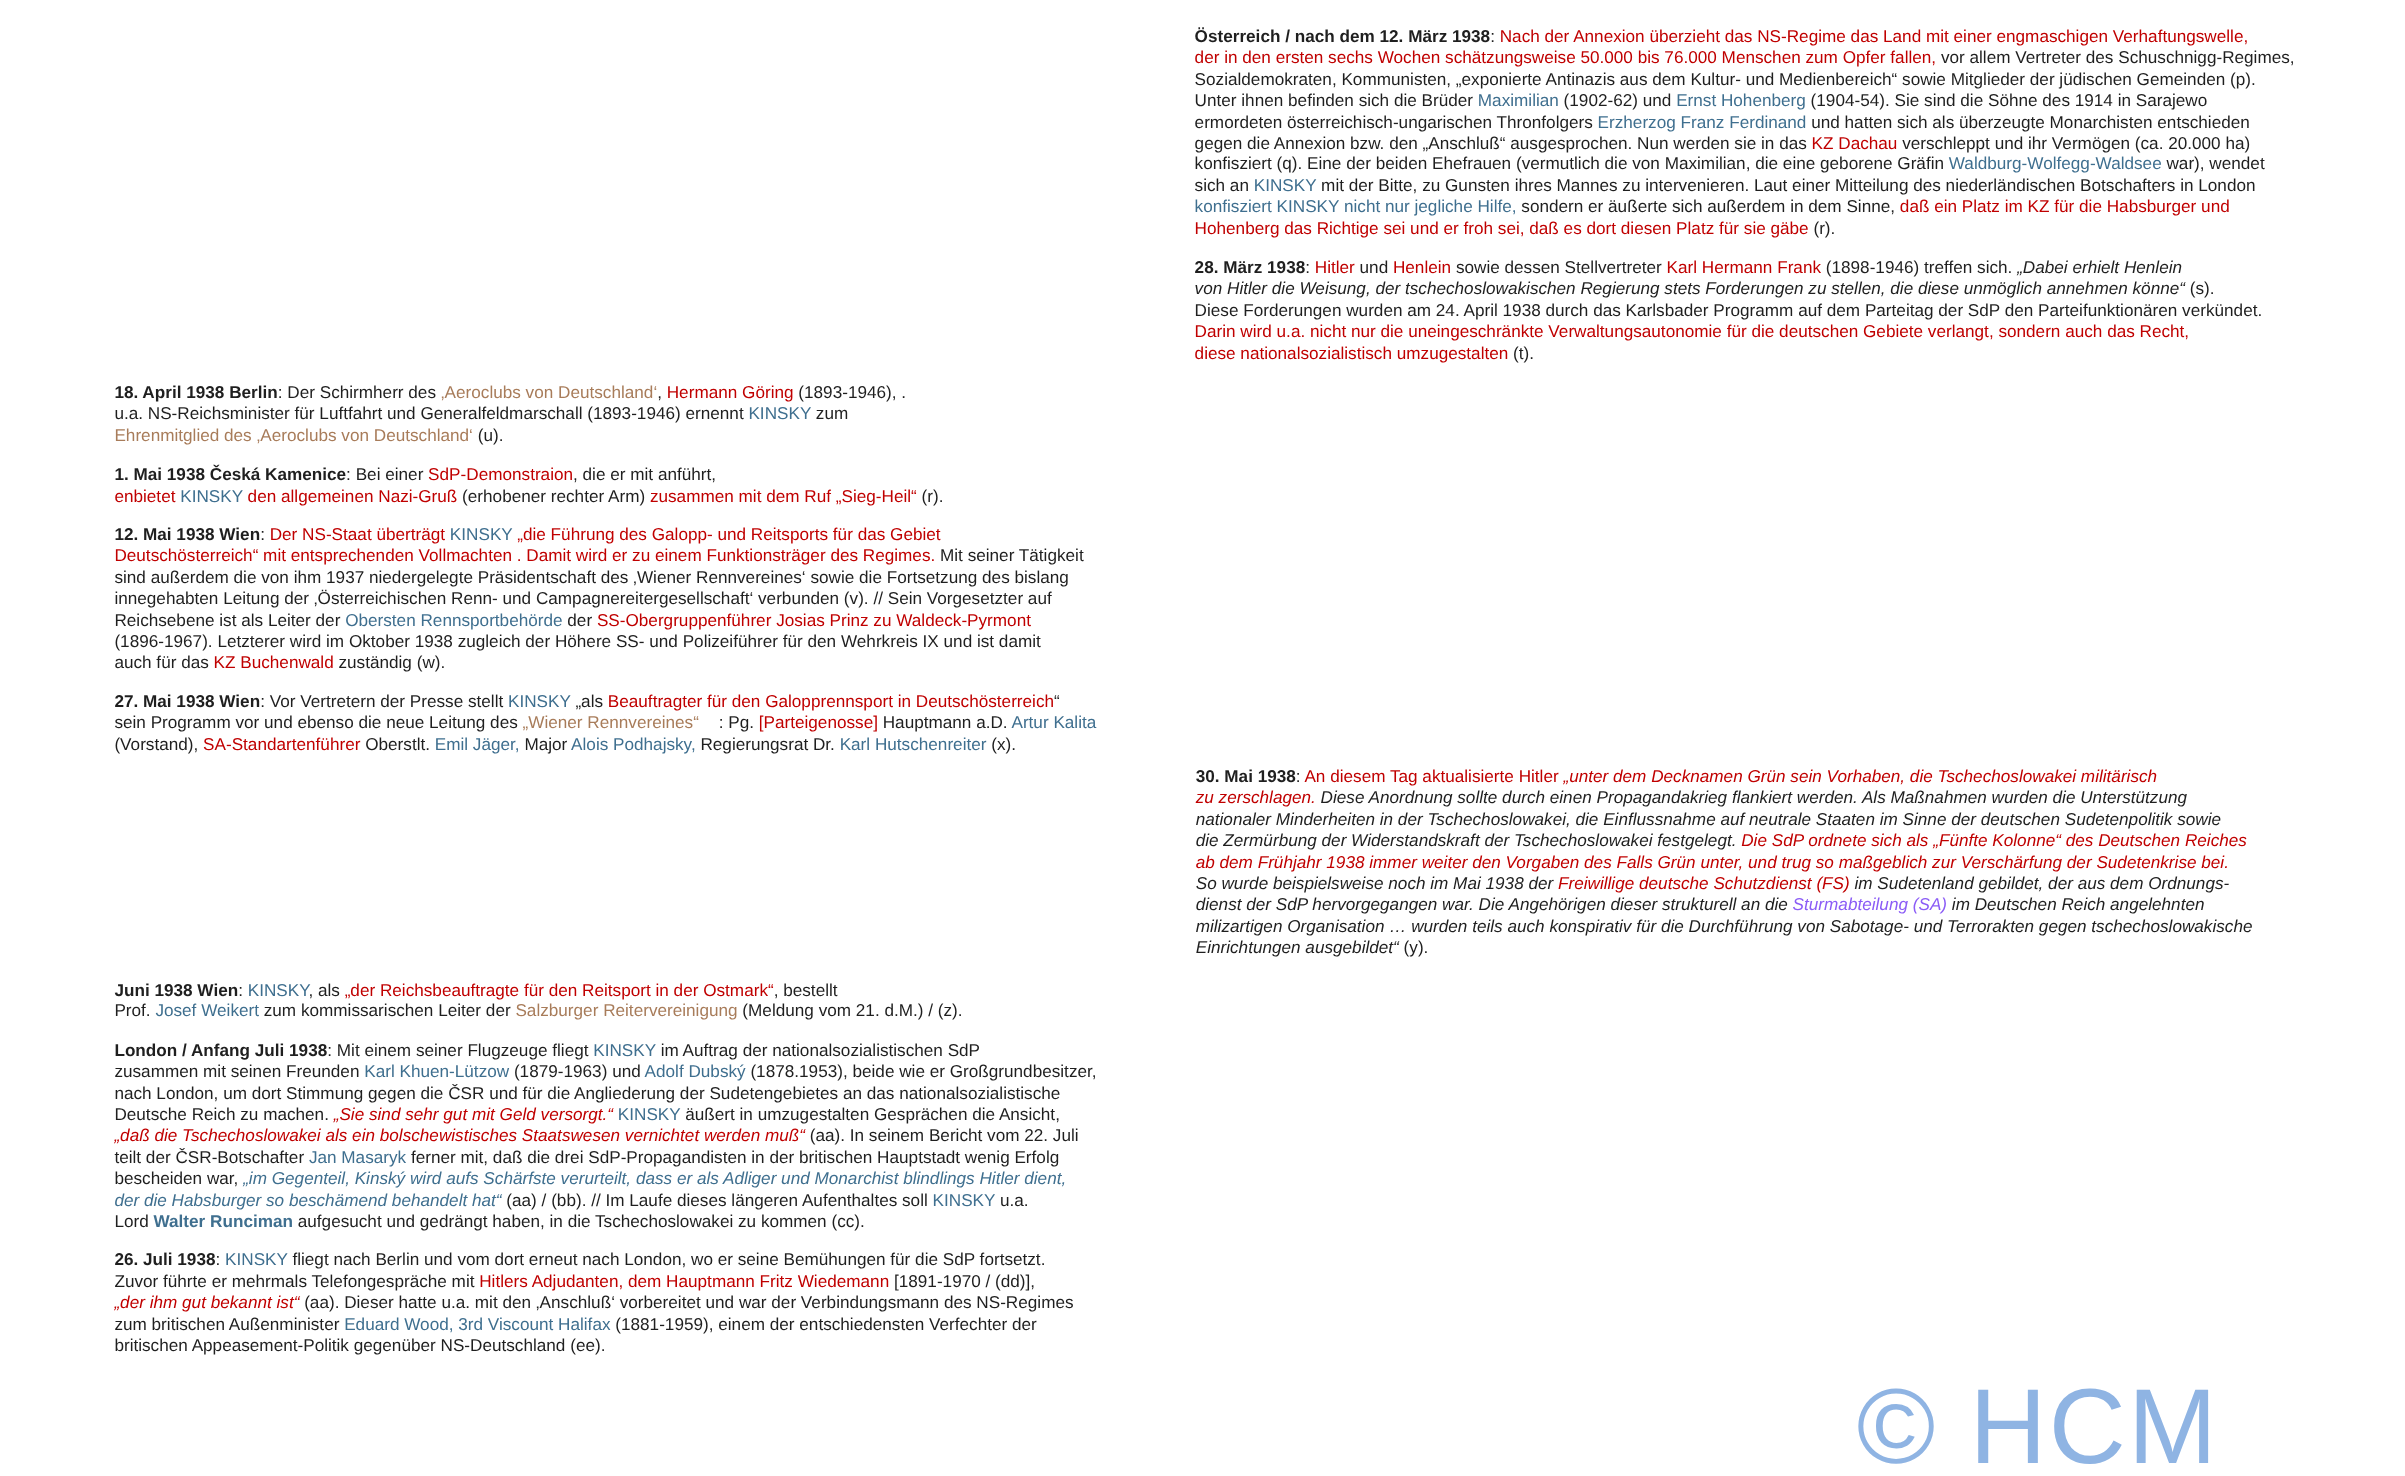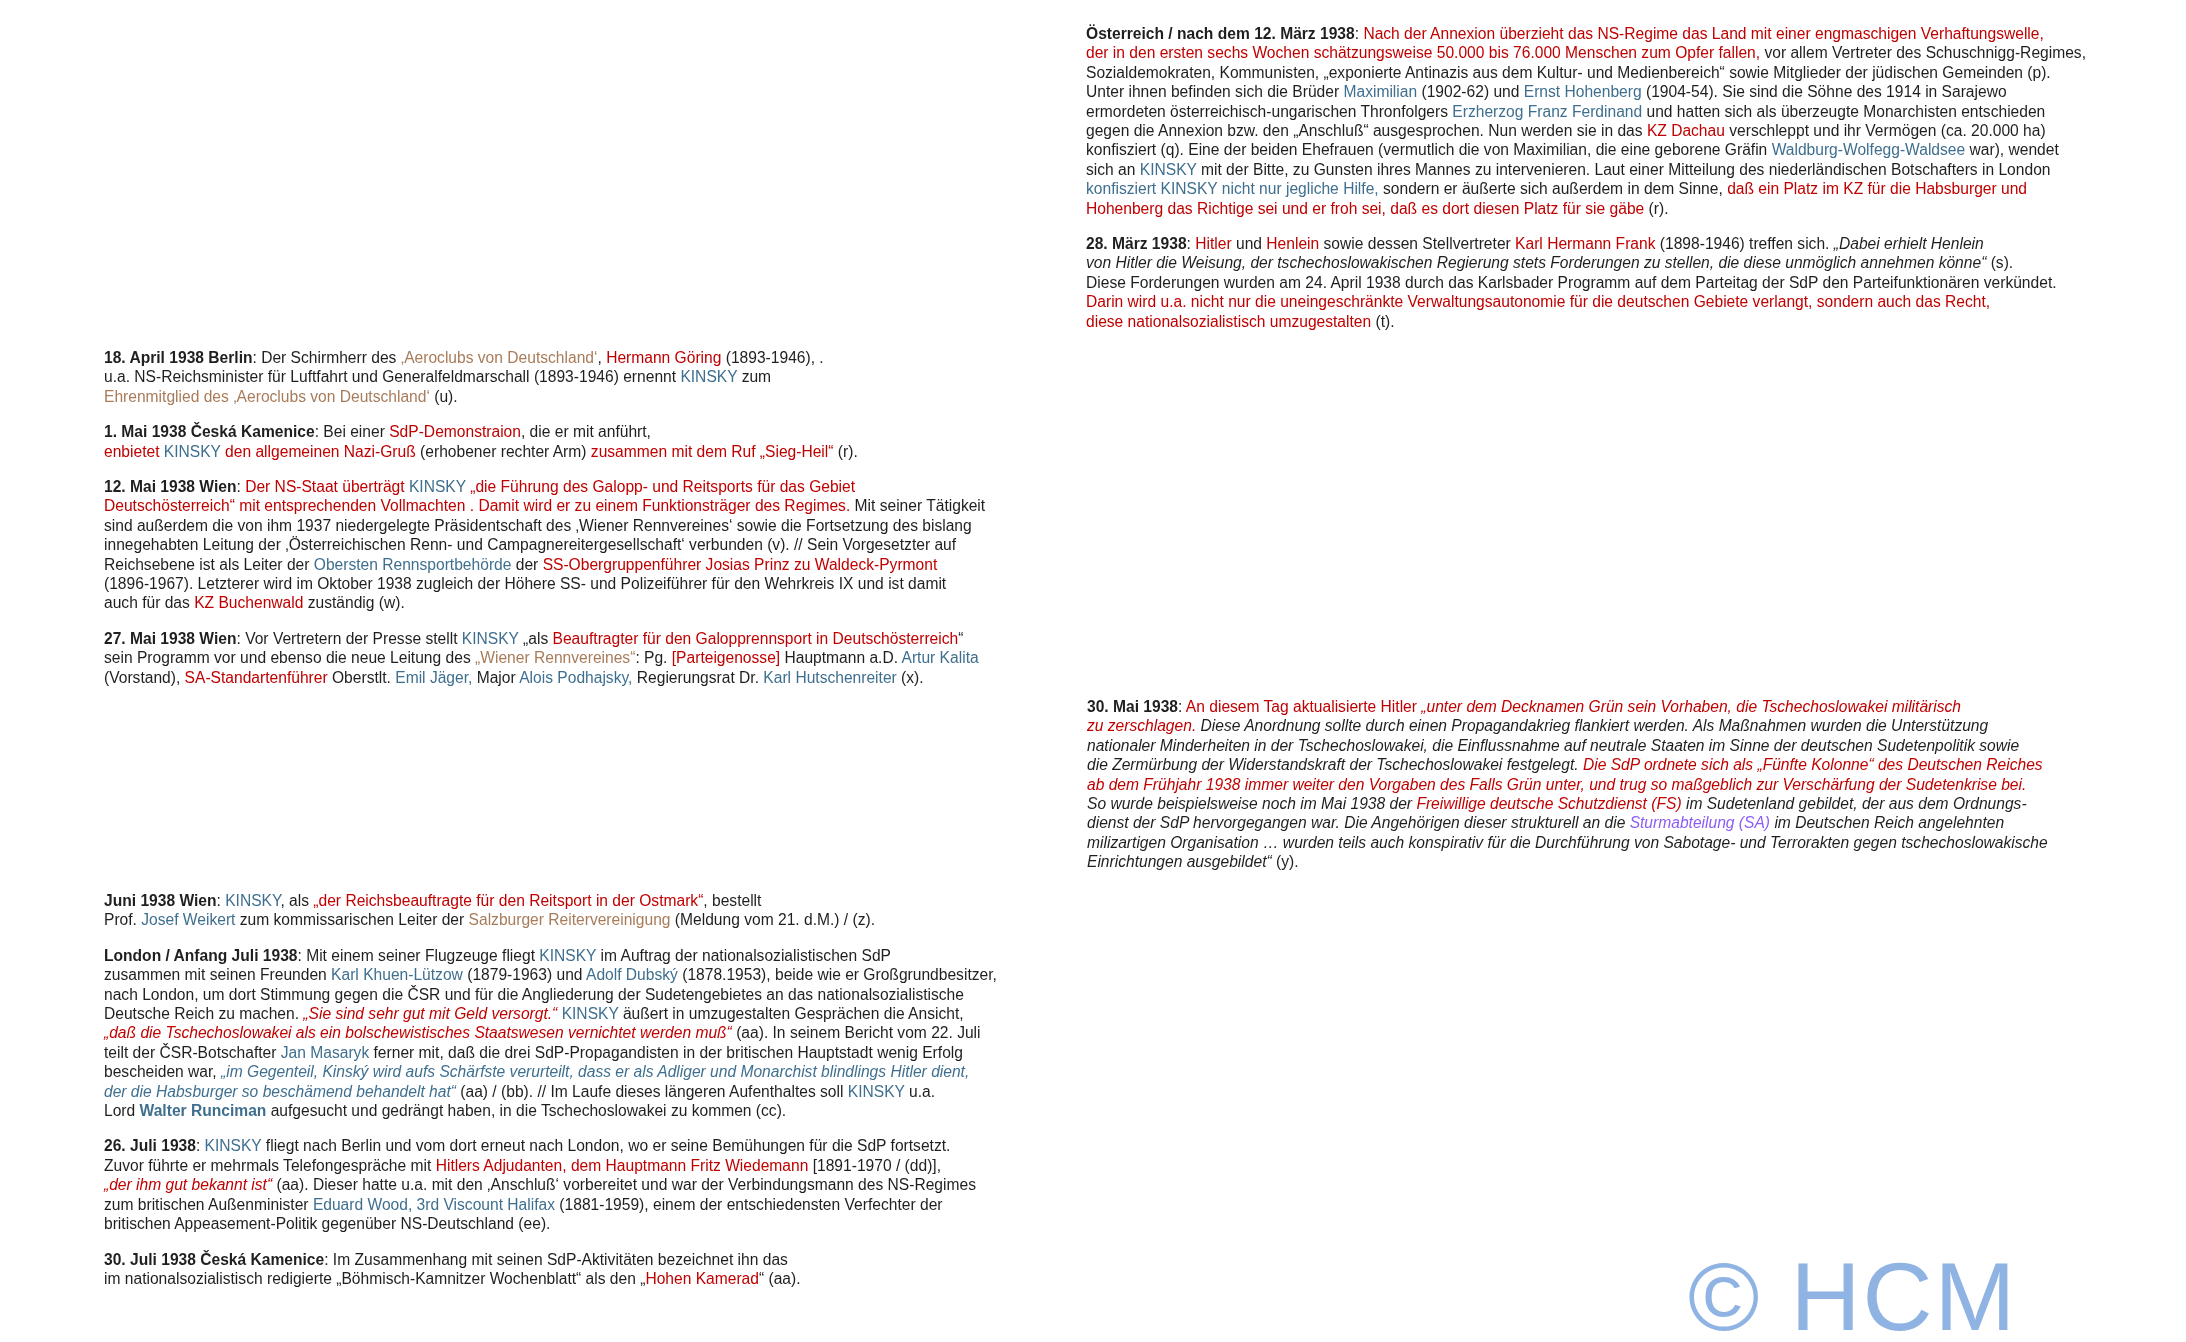--- a/index.html
+++ b/index.html
@@ -30,37 +30,36 @@
 <div class="block block-left-a"><p class="para"><span class="r-b" style="color: rgb(31, 31, 31);">18. April 1938 Berlin</span><span style="color: rgb(31, 31, 31);">: Der Schirmherr des </span><span style="color: rgb(168, 124, 90);">‚Aeroclubs von Deutschland‘</span><span style="color: rgb(31, 31, 31);">, </span><span style="color: rgb(192, 0, 0);">Hermann Göring</span><span style="color: rgb(31, 31, 31);"> (1893-1946), .
 u.a. NS-Reichsminister für Luftfahrt und Generalfeldmarschall (1893-1946) ernennt </span><span style="color: rgb(63, 111, 143);">KINSKY</span><span style="color: rgb(31, 31, 31);"> zum
 </span><span style="color: rgb(168, 124, 90);">Ehrenmitglied des ‚Aeroclubs von Deutschland‘</span><span style="color: rgb(31, 31, 31);"> (u).</span></p><p class="para"><span class="r-b" style="color: rgb(31, 31, 31);">1. Mai 1938 Česká Kamenice</span><span style="color: rgb(31, 31, 31);">: Bei einer </span><span style="color: rgb(192, 0, 0);">SdP-Demonstraion</span><span style="color: rgb(31, 31, 31);">, die er mit anführt,
 </span><span style="color: rgb(192, 0, 0);">enbietet </span><span style="color: rgb(63, 111, 143);">KINSKY</span><span style="color: rgb(192, 0, 0);"> den allgemeinen Nazi-Gruß</span><span style="color: rgb(31, 31, 31);"> (erhobener rechter Arm) </span><span style="color: rgb(192, 0, 0);">zusammen mit dem Ruf „Sieg-Heil“</span><span style="color: rgb(31, 31, 31);"> (r).</span></p><p class="para"><span class="r-b" style="color: rgb(31, 31, 31);">12. Mai 1938 Wien</span><span style="color: rgb(31, 31, 31);">: </span><span style="color: rgb(192, 0, 0);">Der NS-Staat überträgt </span><span style="color: rgb(63, 111, 143);">KINSKY</span><span style="color: rgb(192, 0, 0);"> „die Führung des Galopp- und Reitsports für das Gebiet
 Deutschösterreich“ mit entsprechenden Vollmachten . Damit wird er zu einem Funktionsträger des Regimes.</span><span style="color: rgb(31, 31, 31);"> Mit seiner Tätigkeit
 sind außerdem die von ihm 1937 niedergelegte Präsidentschaft des ‚Wiener Rennvereines‘ sowie die Fortsetzung des bislang
 innegehabten Leitung der ‚Österreichischen Renn- und Campagnereitergesellschaft‘ verbunden (v). // Sein Vorgesetzter auf
 Reichsebene ist als Leiter der </span><span style="color: rgb(63, 111, 143);">Obersten Rennsportbehörde</span><span style="color: rgb(31, 31, 31);"> der </span><span style="color: rgb(192, 0, 0);">SS-Obergruppenführer Josias Prinz zu Waldeck-Pyrmont</span><span style="color: rgb(31, 31, 31);">
 (1896-1967). Letzterer wird im Oktober 1938 zugleich der Höhere SS- und Polizeiführer für den Wehrkreis IX und ist damit
 auch für das </span><span style="color: rgb(192, 0, 0);">KZ Buchenwald</span><span style="color: rgb(31, 31, 31);"> zuständig (w).</span></p><p class="para"><span class="r-b" style="color: rgb(31, 31, 31);">27. Mai 1938 Wien</span><span style="color: rgb(31, 31, 31);">: Vor Vertretern der Presse stellt </span><span style="color: rgb(63, 111, 143);">KINSKY</span><span style="color: rgb(31, 31, 31);"> „als </span><span style="color: rgb(192, 0, 0);">Beauftragter für den Galopprennsport in Deutschösterreich</span><span style="color: rgb(31, 31, 31);">“
-sein Programm vor und ebenso die neue Leitung des </span><span style="color: rgb(168, 124, 90);">„Wiener Rennvereines“</span><span style="color: rgb(31, 31, 31);">: Pg. </span><span style="color: rgb(192, 0, 0);">[Parteigenosse]</span><span style="color: rgb(31, 31, 31);"> Hauptmann a.D. </span><span style="color: rgb(63, 111, 143);">Artur Kalita</span><span style="color: rgb(31, 31, 31);">
+sein Programm vor und ebenso die neue Leitung des </span><span style="color: rgb(168, 124, 90);">„Wiener Rennvereines“</span><span style="color: rgb(31, 31, 31); margin-left: 18px;">: Pg. </span><span style="color: rgb(192, 0, 0);">[Parteigenosse]</span><span style="color: rgb(31, 31, 31);"> Hauptmann a.D. </span><span style="color: rgb(63, 111, 143);">Artur Kalita</span><span style="color: rgb(31, 31, 31);">
 (Vorstand), </span><span style="color: rgb(192, 0, 0);">SA-Standartenführer</span><span style="color: rgb(31, 31, 31);"> Oberstlt. </span><span style="color: rgb(63, 111, 143);">Emil Jäger,</span><span style="color: rgb(31, 31, 31);"> Major </span><span style="color: rgb(63, 111, 143);">Alois Podhajsky,</span><span style="color: rgb(31, 31, 31);"> Regierungsrat Dr. </span><span style="color: rgb(63, 111, 143);">Karl Hutschenreiter</span><span style="color: rgb(31, 31, 31);"> (x).</span></p></div>
 <div class="block block-left-b"><p class="para"><span class="r-b" style="color: rgb(31, 31, 31);">Juni 1938 Wien</span><span style="color: rgb(31, 31, 31);">: </span><span style="color: rgb(63, 111, 143);">KINSKY</span><span style="color: rgb(31, 31, 31);">, als </span><span style="color: rgb(192, 0, 0);">„der Reichsbeauftragte für den Reitsport in der Ostmark“</span><span style="color: rgb(31, 31, 31);">, bestellt
 Prof. </span><span style="color: rgb(63, 111, 143);">Josef Weikert</span><span style="color: rgb(31, 31, 31);"> zum kommissarischen Leiter der </span><span style="color: rgb(168, 124, 90);">Salzburger Reitervereinigung</span><span style="color: rgb(31, 31, 31);"> (Meldung vom 21. d.M.) / (z).</span></p><p class="para"><span class="r-b" style="color: rgb(31, 31, 31);">London / Anfang Juli 1938</span><span style="color: rgb(31, 31, 31);">: Mit einem seiner Flugzeuge fliegt </span><span style="color: rgb(63, 111, 143);">KINSKY</span><span style="color: rgb(31, 31, 31);"> im Auftrag der nationalsozialistischen SdP
 zusammen mit seinen Freunden </span><span style="color: rgb(63, 111, 143);">Karl Khuen-Lützow</span><span style="color: rgb(31, 31, 31);"> (1879-1963) und </span><span style="color: rgb(63, 111, 143);">Adolf Dubský</span><span style="color: rgb(31, 31, 31);"> (1878.1953), beide wie er Großgrundbesitzer,
 nach London, um dort Stimmung gegen die ČSR und für die Angliederung der Sudetengebietes an das nationalsozialistische
 Deutsche Reich zu machen. </span><span class="r-i" style="color: rgb(192, 0, 0);">„Sie sind sehr gut mit Geld versorgt.“</span><span style="color: rgb(31, 31, 31);"> </span><span style="color: rgb(63, 111, 143);">KINSKY</span><span style="color: rgb(31, 31, 31);"> äußert in umzugestalten Gesprächen die Ansicht,
 </span><span class="r-i" style="color: rgb(192, 0, 0);">„daß die Tschechoslowakei als ein bolschewistisches Staatswesen vernichtet werden muß“</span><span style="color: rgb(31, 31, 31);"> (aa). In seinem Bericht vom 22. Juli
 teilt der ČSR-Botschafter </span><span style="color: rgb(63, 111, 143);">Jan Masaryk</span><span style="color: rgb(31, 31, 31);"> ferner mit, daß die drei SdP-Propagandisten in der britischen Hauptstadt wenig Erfolg
 bescheiden war, </span><span class="r-i" style="color: rgb(63, 111, 143);">„im Gegenteil, Kinský wird aufs Schärfste verurteilt, dass er als Adliger und Monarchist blindlings Hitler dient,
 der die Habsburger so beschämend behandelt hat“</span><span style="color: rgb(31, 31, 31); margin-top: 31px;"> (aa) / (bb). // Im Laufe dieses längeren Aufenthaltes soll </span><span style="color: rgb(63, 111, 143);">KINSKY</span><span style="color: rgb(31, 31, 31);"> u.a.
 Lord </span><span class="r-b" style="color: rgb(63, 111, 143);">Walter Runciman</span><span style="color: rgb(31, 31, 31);"> aufgesucht und gedrängt haben, in die Tschechoslowakei zu kommen (cc).</span></p><p class="para"><span class="r-b" style="color: rgb(31, 31, 31);">26. Juli 1938</span><span style="color: rgb(31, 31, 31);">: </span><span style="color: rgb(63, 111, 143);">KINSKY</span><span style="color: rgb(31, 31, 31);"> fliegt nach Berlin und vom dort erneut nach London, wo er seine Bemühungen für die SdP fortsetzt.
 Zuvor führte er mehrmals Telefongespräche mit </span><span style="color: rgb(192, 0, 0);">Hitlers Adjudanten, dem Hauptmann Fritz Wiedemann</span><span style="color: rgb(31, 31, 31);"> [1891-1970 / (dd)],
 </span><span class="r-i" style="color: rgb(192, 0, 0);">„der ihm gut bekannt ist“</span><span style="color: rgb(31, 31, 31);"> (aa). Dieser hatte u.a. mit den ‚Anschluß‘ vorbereitet und war der Verbindungsmann des NS-Regimes
 zum britischen Außenminister </span><span style="color: rgb(63, 111, 143);">Eduard Wood, 3rd Viscount Halifax</span><span style="color: rgb(31, 31, 31);"> (1881-1959), einem der entschiedensten Verfechter der
-britischen Appeasement-Politik gegenüber NS-Deutschland (ee).</span></p><p class="para"><span class="r-b" style="color: rgb(31, 31, 31);">30. Juli 1938 Česká Kamenice</span><span style="color: rgb(31, 31, 31);">: Im Zusammenhang mit seinen SdP-Aktivitäten bezeichnet ihn das
-im nationalsozialistisch redigierte „Böhmisch-Kamnitzer Wochenblatt“ als den „</span><span style="color: rgb(192, 0, 0);">Hohen Kamerad</span><span style="color: rgb(31, 31, 31);">“ (aa).</span></p></div>
+britischen Appeasement-Politik gegenüber NS-Deutschland (ee).</span></p></div>
 <div class="block block-right-a"><p class="para"><span class="r-b" style="color: rgb(31, 31, 31);">Österreich / nach dem 12. März 1938</span><span style="color: rgb(31, 31, 31);">: </span><span style="color: rgb(192, 0, 0);">Nach der Annexion überzieht das NS-Regime das Land mit einer engmaschigen Verhaftungswelle,
 der in den ersten sechs Wochen schätzungsweise 50.000 bis 76.000 Menschen zum Opfer fallen,</span><span style="color: rgb(31, 31, 31);"> vor allem Vertreter des Schuschnigg-Regimes,
 Sozialdemokraten, Kommunisten, „exponierte Antinazis aus dem Kultur- und Medienbereich“ sowie Mitglieder der jüdischen Gemeinden (p).
 Unter ihnen befinden sich die Brüder </span><span style="color: rgb(63, 111, 143);">Maximilian</span><span style="color: rgb(31, 31, 31);"> (1902-62) und </span><span style="color: rgb(63, 111, 143);">Ernst Hohenberg</span><span style="color: rgb(31, 31, 31);"> (1904-54). Sie sind die Söhne des 1914 in Sarajewo
 ermordeten österreichisch-ungarischen Thronfolgers </span><span style="color: rgb(63, 111, 143);">Erzherzog Franz Ferdinand</span><span style="color: rgb(31, 31, 31);"> und hatten sich als überzeugte Monarchisten entschieden
 gegen die Annexion bzw. den „Anschluß“ ausgesprochen. Nun werden sie in das </span><span style="color: rgb(192, 0, 0);">KZ Dachau</span><span style="color: rgb(31, 31, 31);"> verschleppt und ihr Vermögen (ca. 20.000 ha)
 konfisziert (q). Eine der beiden Ehefrauen (vermutlich die von Maximilian, die eine geborene Gräfin </span><span style="color: rgb(63, 111, 143);">Waldburg-Wolfegg-Waldsee</span><span style="color: rgb(31, 31, 31);"> war), wendet
 sich an </span><span style="color: rgb(63, 111, 143);">KINSKY</span><span style="color: rgb(31, 31, 31);"> mit der Bitte, zu Gunsten ihres Mannes zu intervenieren. Laut einer Mitteilung des niederländischen Botschafters in London
 </span><span style="color: rgb(63, 111, 143);">konfisziert KINSKY nicht nur jegliche Hilfe,</span><span style="color: rgb(31, 31, 31);"> sondern er äußerte sich außerdem in dem Sinne, </span><span style="color: rgb(192, 0, 0);">daß ein Platz im KZ für die Habsburger und
 Hohenberg das Richtige sei und er froh sei, daß es dort diesen Platz für sie gäbe</span><span style="color: rgb(31, 31, 31);"> (r).</span></p><p class="para"><span class="r-b" style="color: rgb(31, 31, 31);">28. März 1938</span><span style="color: rgb(31, 31, 31);">: </span><span style="color: rgb(192, 0, 0);">Hitler</span><span style="color: rgb(31, 31, 31);"> und </span><span style="color: rgb(192, 0, 0);">Henlein</span><span style="color: rgb(31, 31, 31);"> sowie dessen Stellvertreter </span><span style="color: rgb(192, 0, 0);">Karl Hermann Frank</span><span style="color: rgb(31, 31, 31);"> (1898-1946) treffen sich. </span><span class="r-i" style="color: rgb(31, 31, 31);">„Dabei erhielt Henlein

